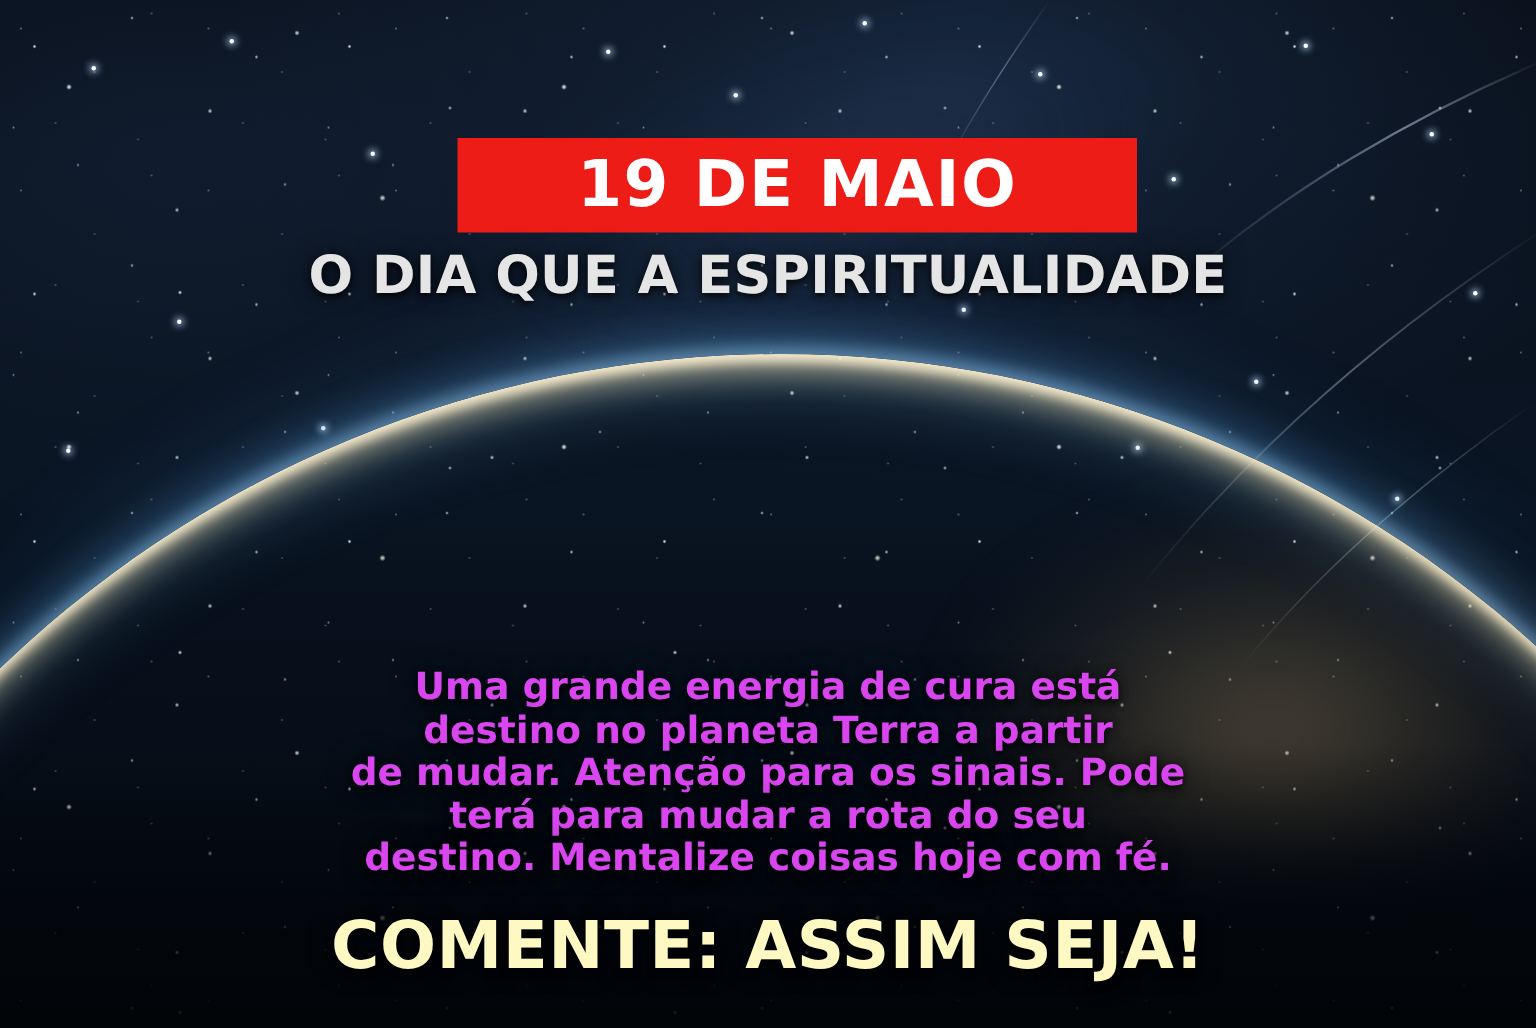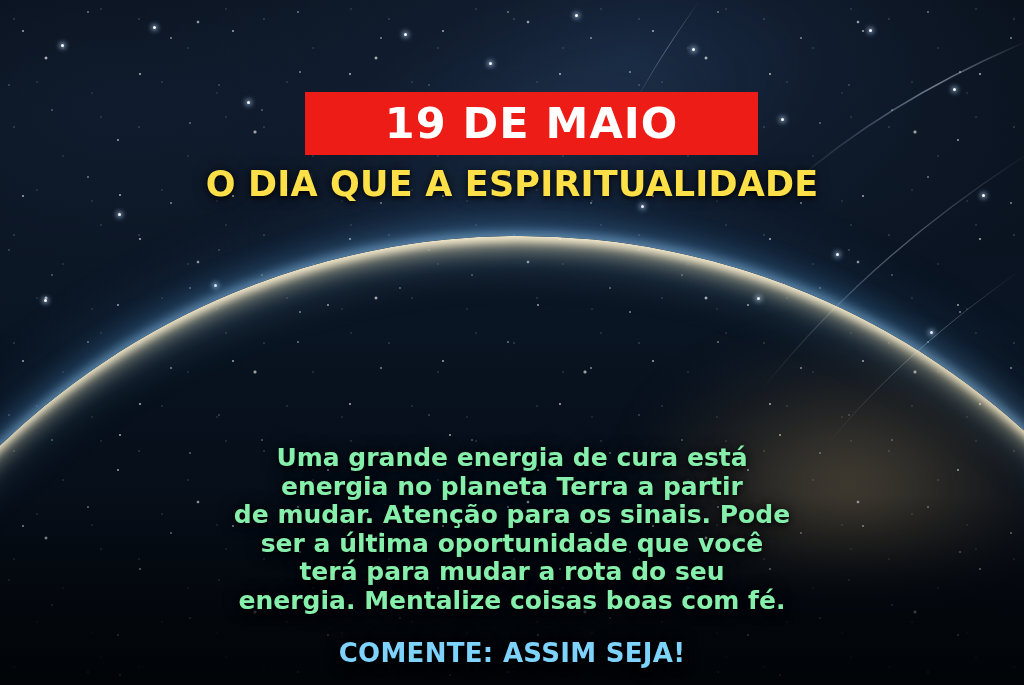--- a/index.html
+++ b/index.html
@@ -209,48 +209,48 @@
 
   .headline {
     position: absolute;
     left: 0; right: 0;
     top: 164px;
     font-family: "DejaVu Sans", sans-serif;
     font-weight: 700;
     font-size: 35px;
     line-height: 40px;
     letter-spacing: .2px;
-    color: #fde047;
+    color: #e5e5e5;
     text-shadow: 0 2px 5px rgba(0,0,0,.75), 0 0 14px rgba(0,0,0,.5);
   }
   .headline .hl-line { display: block; white-space: nowrap; }
 
   .body-copy {
     position: absolute;
     left: 0; right: 0;
     top: 444px;
     font-family: "DejaVu Sans", sans-serif;
     font-weight: 700;
     font-size: 25px;
     line-height: 28.5px;
-    color: #86efac;
+    color: #d946ef;
     text-shadow: 0 2px 6px rgba(0,0,0,.85), 0 0 16px rgba(0,0,0,.6);
   }
   .body-copy .bc-line { display: block; white-space: nowrap; }
 
   .cta {
     position: absolute;
     left: 0; right: 0;
-    top: 634px;
+    top: 612px;
     font-family: "DejaVu Sans", sans-serif;
     font-weight: 700;
-    font-size: 26px;
+    font-size: 44px;
     line-height: 38px;
     letter-spacing: .3px;
-    color: #7dd3fc;
+    color: #fef9c3;
     text-shadow: 0 2px 6px rgba(0,0,0,.85), 0 0 16px rgba(0,0,0,.55);
     white-space: nowrap;
   }
 </style>
 </head>
 <body>
 
 <div id="poster">
 
   <div class="space-base"></div>
@@ -315,23 +315,22 @@
     <div class="date-banner">
       <span class="date-banner-text">19 DE MAIO</span>
     </div>
 
     <div class="headline">
       <span class="hl-line">O DIA QUE A ESPIRITUALIDADE</span>
     </div>
 
     <div class="body-copy">
       <span class="bc-line">Uma grande energia de cura está</span>
-      <span class="bc-line">energia no planeta Terra a partir</span>
+      <span class="bc-line">destino no planeta Terra a partir</span>
       <span class="bc-line">de mudar. Atenção para os sinais. Pode</span>
-      <span class="bc-line">ser a última oportunidade que você</span>
       <span class="bc-line">terá para mudar a rota do seu</span>
-      <span class="bc-line">energia. Mentalize coisas boas com fé.</span>
+      <span class="bc-line">destino. Mentalize coisas hoje com fé.</span>
     </div>
 
     <div class="cta">COMENTE: ASSIM SEJA!</div>
 
   </div>
 </div>
 
 </body></html>

